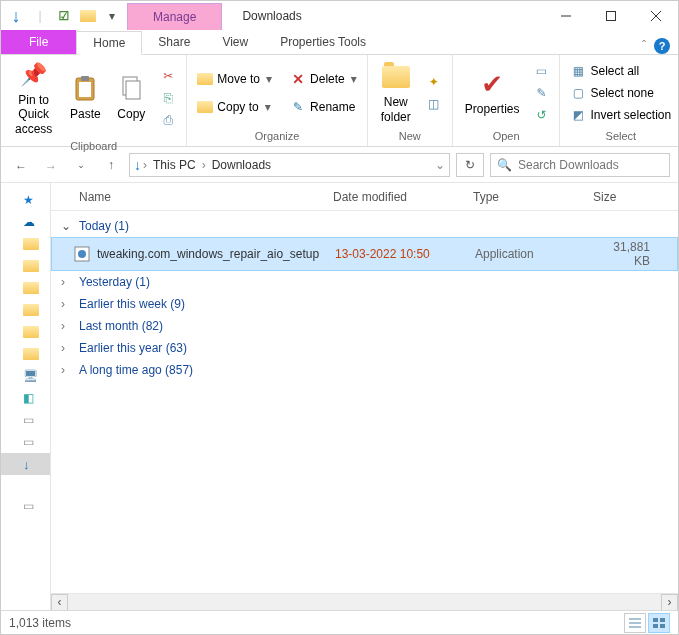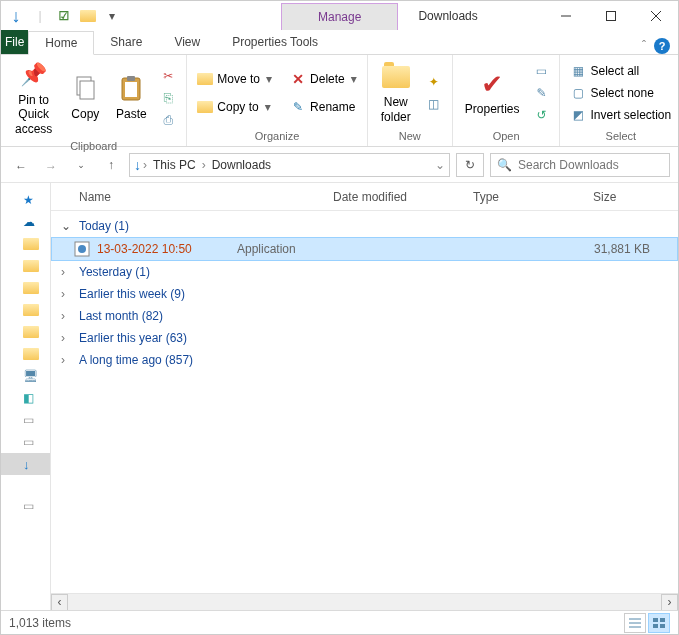--- a/index.html
+++ b/index.html
@@ -1,26 +1,26 @@
 <!DOCTYPE html>
 <html><head>
 <meta charset="utf-8">
 <style>
 *{box-sizing:border-box;margin:0;padding:0;font-family:"Segoe UI",Arial,sans-serif;font-size:12px;user-select:none}
 body{width:679px;height:635px;background:#fff;display:flex;flex-direction:column;overflow:hidden;border:1px solid #ccc}
 .titlebar{height:30px;display:flex;align-items:stretch;background:#fff}
 .qat{display:flex;align-items:center;padding:0 4px;gap:2px}
 .qat-item{width:22px;height:22px;display:flex;align-items:center;justify-content:center}
 .titlebar-mid{flex:1;display:flex;align-items:center}
-.manage-tab{background:#e5e5e5;color:#7a3a90;padding:6px 36px;margin-left:154px;border:1px solid #d0a0e0;border-bottom:none}
+.manage-tab{background:#f9a8d4;color:#7a3a90;padding:6px 25px;border:1px solid #d0a0e0;border-bottom:none}
 .title-text{margin-left:20px;color:#333}
 .winbtns{display:flex}
 .winbtn{width:45px;display:flex;align-items:center;justify-content:center}
 .tabbar{height:24px;display:flex;align-items:flex-end;background:#fff;border-bottom:1px solid #dadada}
-.file-tab{background:#14532d;color:#fff;padding:4px 4px;height:24px;display:flex;align-items:center}
+.file-tab{background:#d946ef;color:#fff;padding:4px 28px;height:24px;display:flex;align-items:center}
 .tab{padding:4px 16px;height:24px;display:flex;align-items:center;color:#444}
 .tab.active{border:1px solid #dadada;border-bottom:1px solid #fff;margin-bottom:-1px;background:#fff}
 .tab-right{margin-left:auto;display:flex;align-items:center;padding-right:8px;gap:8px}
 .help-icon{width:16px;height:16px;background:#1979ca;color:#fff;border-radius:50%;display:flex;align-items:center;justify-content:center;font-weight:bold;font-size:11px}
 .ribbon{height:92px;background:#fff;display:flex;border-bottom:1px solid #dadada}
 .rgroup{display:flex;flex-direction:column;border-right:1px solid #e5e5e5;padding:2px 6px}
 .rgroup-body{flex:1;display:flex;align-items:center;gap:4px}
 .rgroup-label{text-align:center;color:#666;font-size:11px;padding:2px 0}
 .bigbtn{display:flex;flex-direction:column;align-items:center;justify-content:center;padding:2px 6px;gap:2px;min-width:42px;text-align:center;line-height:1.2}
 .bigbtn .icn{width:32px;height:32px;display:flex;align-items:center;justify-content:center}
@@ -127,35 +127,35 @@
 <div class="ribbon">
   <div class="rgroup">
     <div class="rgroup-body">
       <div class="bigbtn">
         <div class="icn" style="color:#8a8a8a;font-size:22px">📌</div>
         <span style="max-width:56px">Pin to Quick access</span>
       </div>
       <div class="bigbtn">
         <div class="icn">
             <svg width="24" height="28">
-              <rect x="4" y="2" width="14" height="18" fill="#fff" stroke="#888"></rect>
-              <rect x="7" y="6" width="14" height="18" fill="#fff" stroke="#888"></rect>
-            </svg>
-          </div>
-        <span>Copy</span>
-      </div>
-      <div class="bigbtn">
-        <div class="icn">
-            <svg width="24" height="28">
               <rect x="3" y="3" width="18" height="22" rx="2" fill="#d4a24a" stroke="#a87a2a"></rect>
               <rect x="6" y="7" width="12" height="15" fill="#fff"></rect>
               <rect x="8" y="1" width="8" height="5" rx="1" fill="#888"></rect>
             </svg>
           </div>
         <span>Paste</span>
+      </div>
+      <div class="bigbtn">
+        <div class="icn">
+            <svg width="24" height="28">
+              <rect x="4" y="2" width="14" height="18" fill="#fff" stroke="#888"></rect>
+              <rect x="7" y="6" width="14" height="18" fill="#fff" stroke="#888"></rect>
+            </svg>
+          </div>
+        <span>Copy</span>
       </div>
       <div class="smallcol">
         <div class="smallbtn">
             <span class="icn" style="color:#c44">✂</span>
           </div>
         <div class="smallbtn">
             <span class="icn" style="color:#5a8">⎘</span>
           </div>
         <div class="smallbtn">
             <span class="icn" style="color:#58a">⎙</span>
@@ -340,20 +340,21 @@
           <span class="chev">⌄</span>
           <span>Today (1)</span>
         </div>
       <div class="row sel">
         <div class="ficn">
             <svg width="16" height="16">
               <rect x="1" y="1" width="14" height="14" fill="#fff" stroke="#888"></rect>
               <circle cx="8" cy="8" r="4" fill="#4a8ac4"></circle>
             </svg>
           </div>
+        <div class="fname">tweaking.com_windows_repair_aio_setup</div>
         <div class="fdate">13-03-2022 10:50</div>
         <div class="ftype">Application</div>
         <div class="fsize">31,881 KB</div>
       </div>
       <div class="group">
           <span class="chev">›</span>
           <span>Yesterday (1)</span>
         </div>
       <div class="group">
           <span class="chev">›</span>

